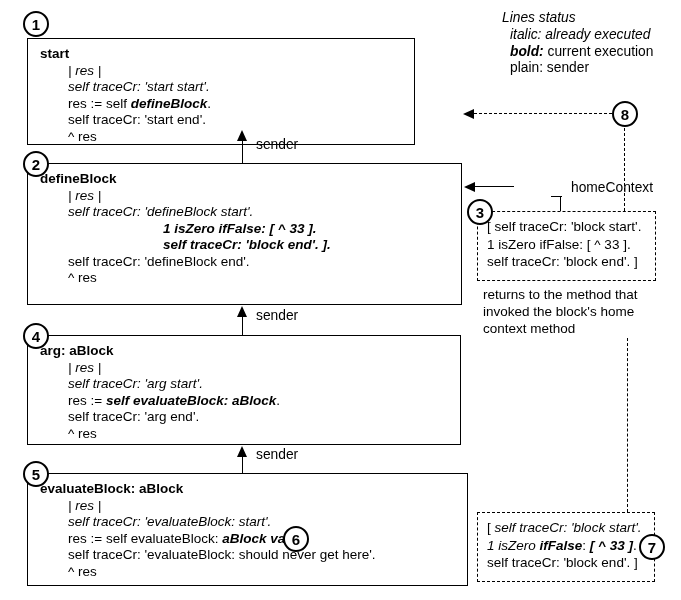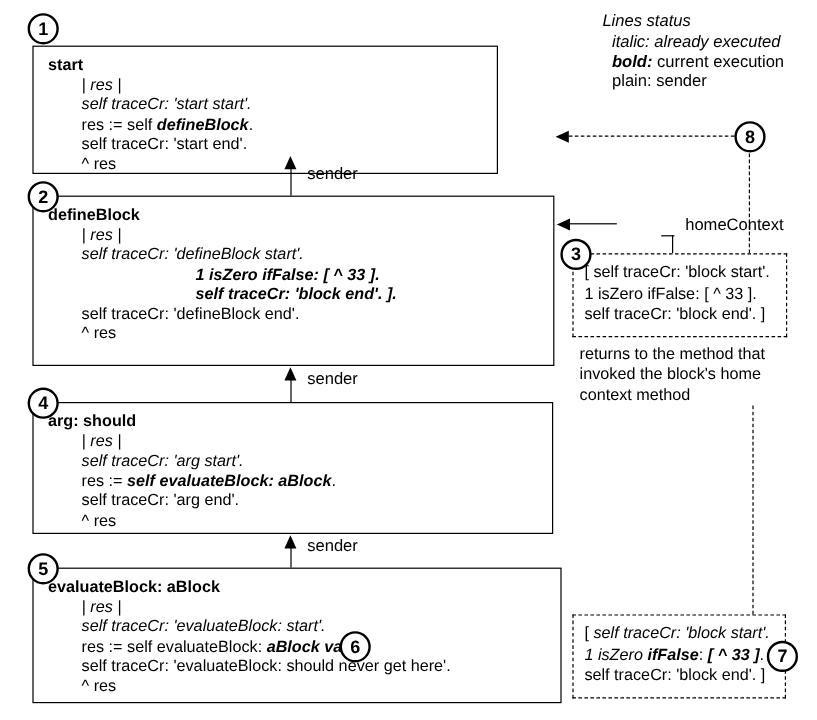--- a/index.html
+++ b/index.html
@@ -76,21 +76,21 @@
         <div class="code-line ind-1"><span class="f-i">| res |</span></div>
         <div class="code-line ind-1"><span class="f-i">self traceCr: 'defineBlock start'.</span></div>
         <div class="code-line ind-2"><span class="f-b">1 isZero ifFalse: [ ^ 33 ].</span></div>
         <div class="code-line ind-2"><span class="f-b">self traceCr: 'block end'. ].</span></div>
         <div class="code-line ind-1"><span class="f-p">self traceCr: 'defineBlock end'.</span></div>
         <div class="code-line ind-1"><span class="f-p">^ res</span></div>
       </div>
   </div>
 
   <div class="frame codebox" style="left:27px;top:335px;width:434px;height:110px;">
-    <div class="frame-title">arg: should</div>
+    <div class="frame-title">arg: aBlock</div>
     <div>
         <div class="code-line ind-1"><span class="f-i">| res |</span></div>
         <div class="code-line ind-1"><span class="f-i">self traceCr: 'arg start'.</span></div>
         <div class="code-line ind-1"><span class="f-p">res := </span><span class="f-b">self evaluateBlock: aBlock</span><span class="f-p">.</span></div>
         <div class="code-line ind-1"><span class="f-p">self traceCr: 'arg end'.</span></div>
         <div class="code-line ind-1"><span class="f-p">^ res</span></div>
       </div>
   </div>
 
   <div class="frame codebox" style="left:27px;top:473px;width:441px;height:113px;">

